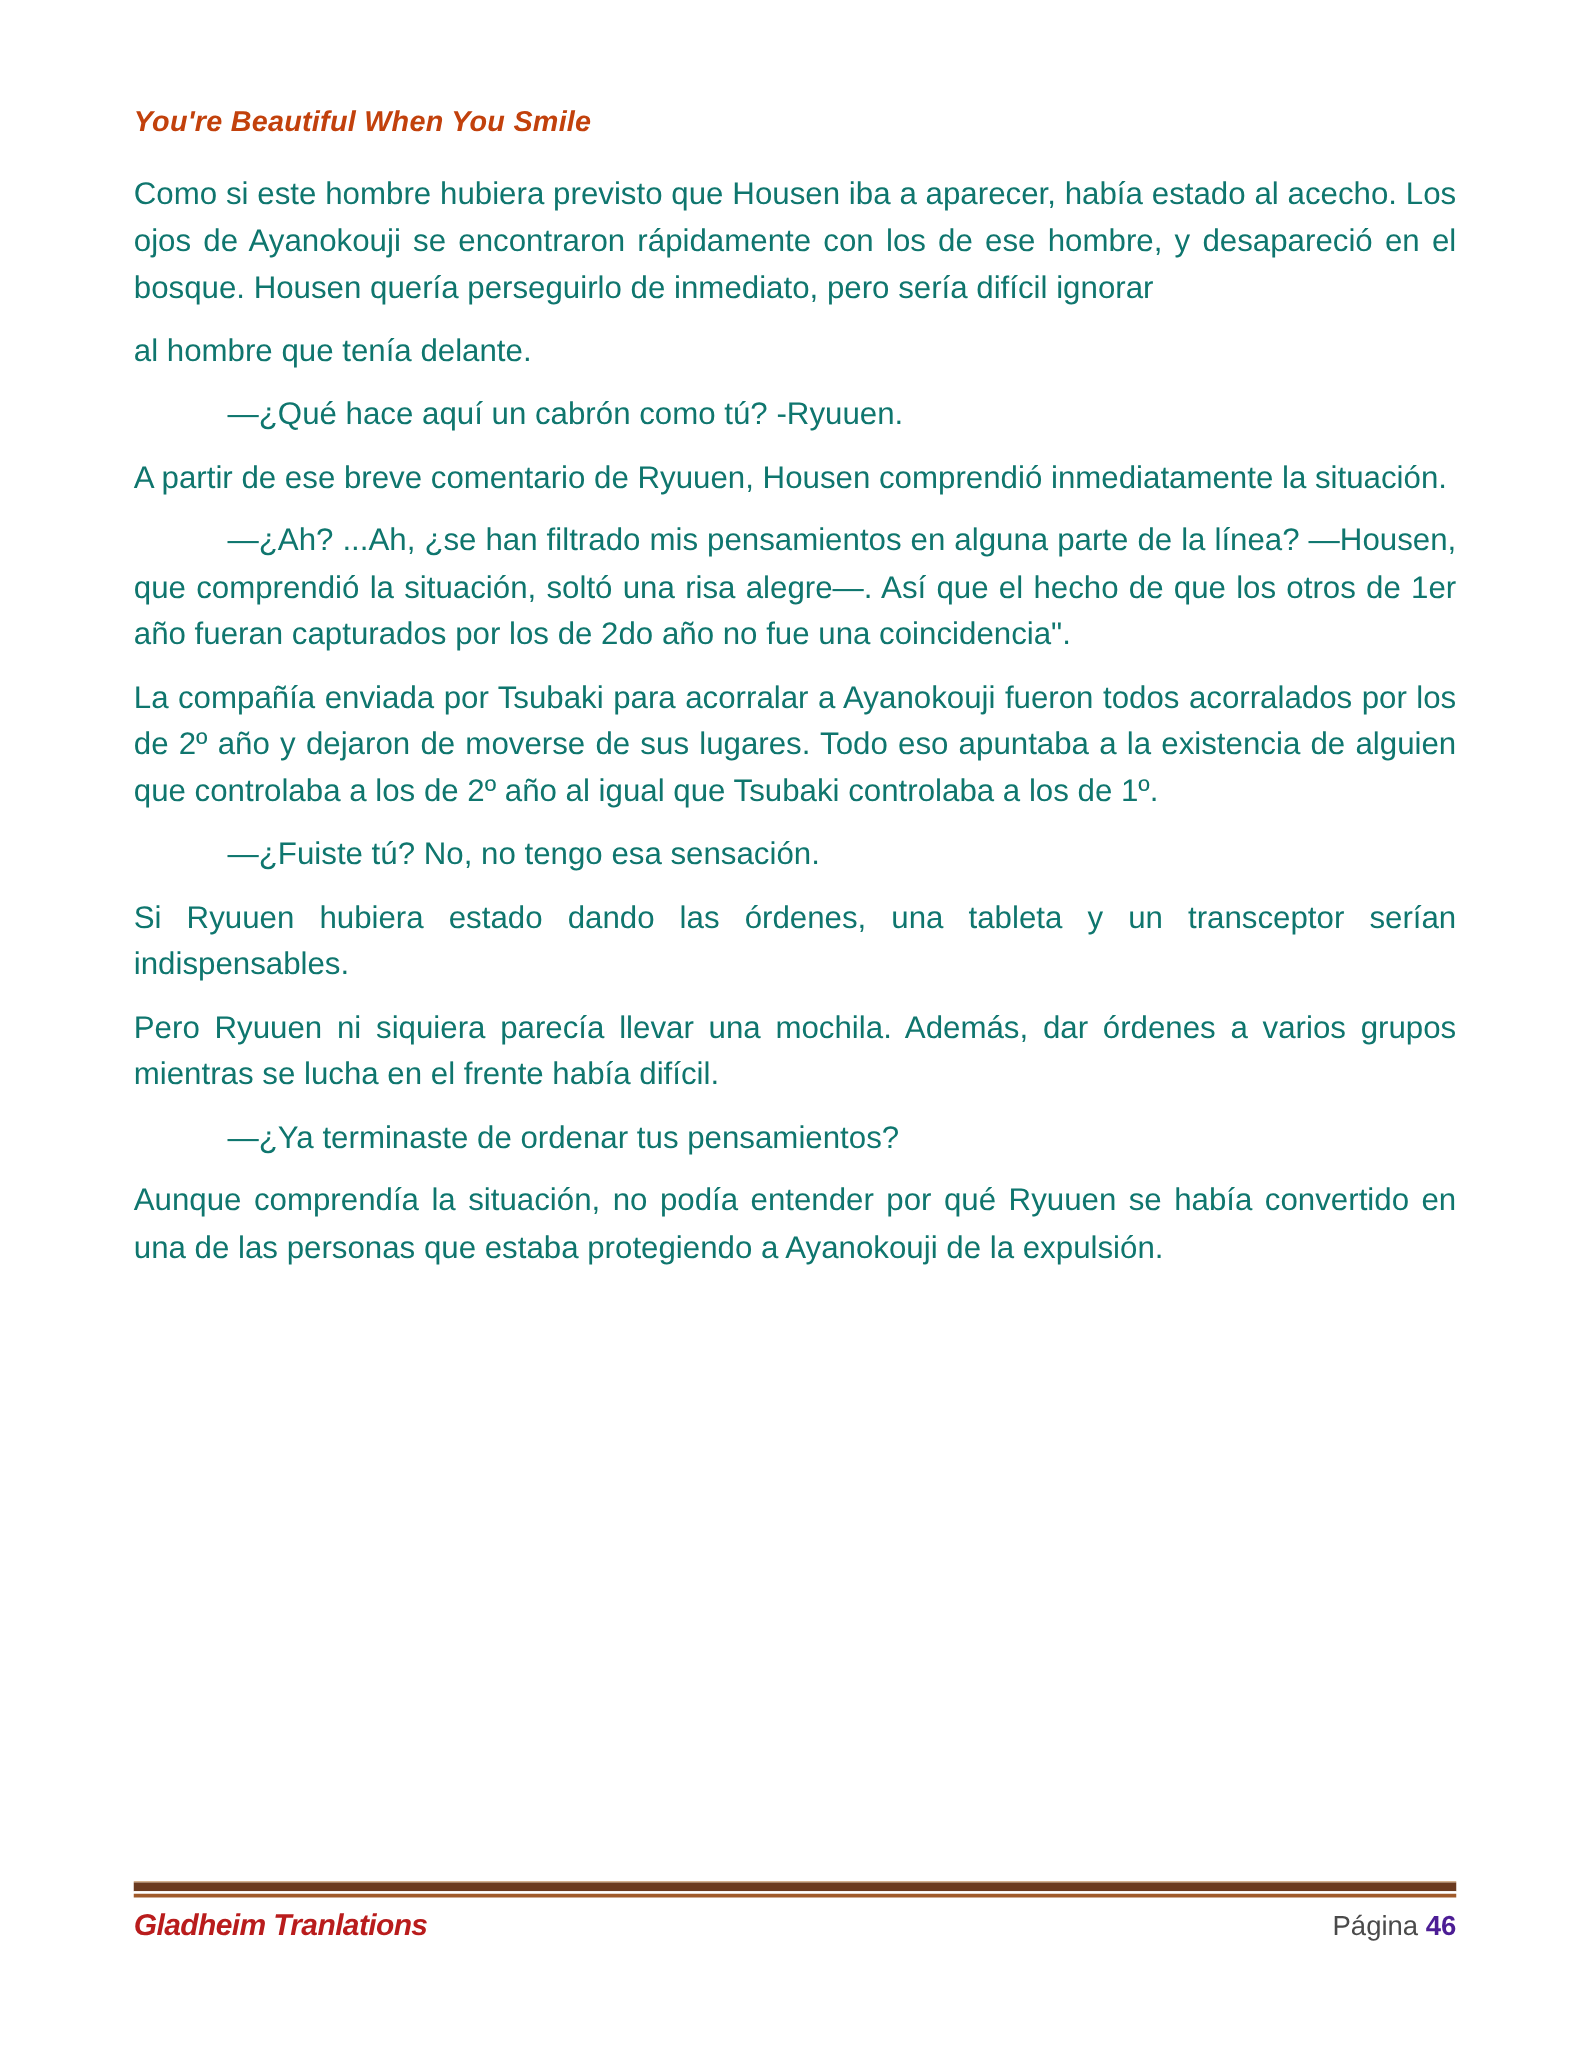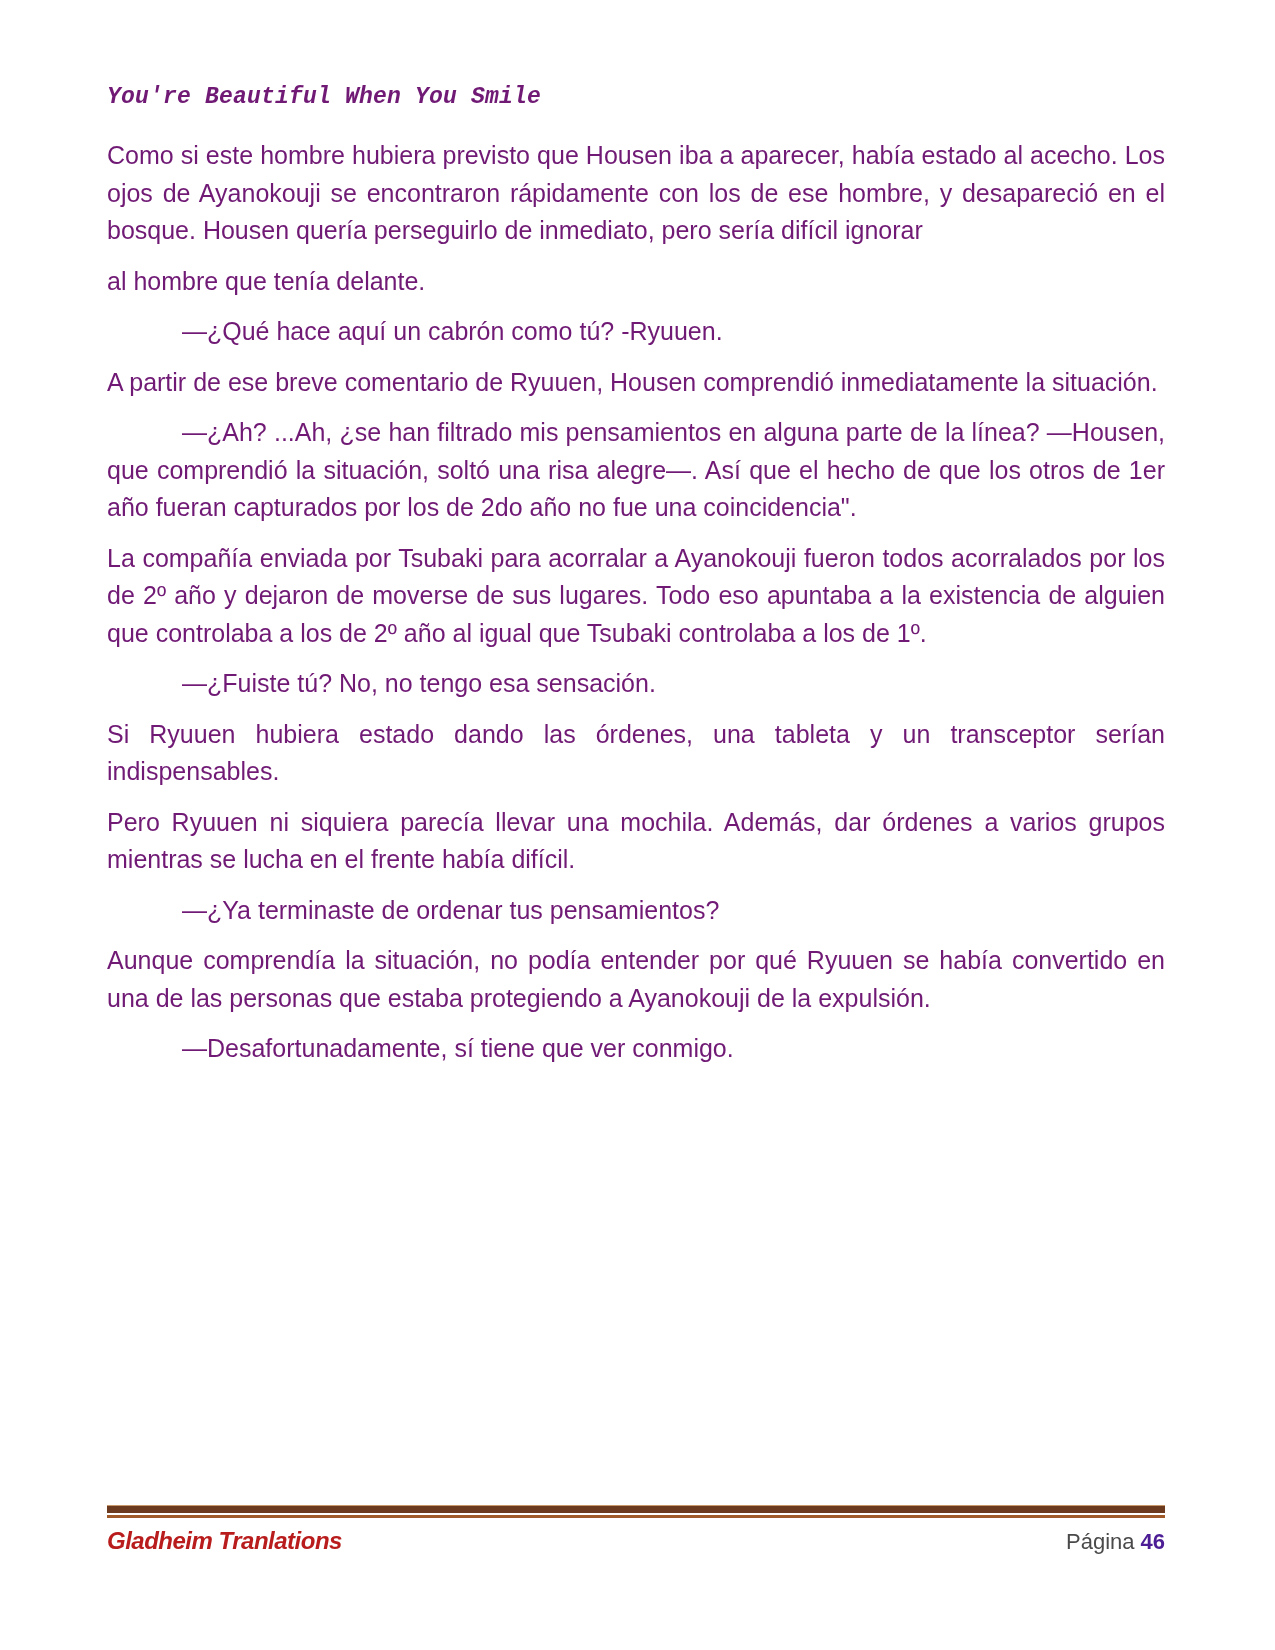--- a/index.html
+++ b/index.html
@@ -76,35 +76,34 @@
     color: #4c1d95;
     font-weight: 600;
     margin-left: 6px;
   }
 </style>
 </head>
 <body>
 
 <div class="page">
 
-  <div class="running-header" style="color: #701a75; font-family: Liberation Mono, monospace;">You're Beautiful When You Smile</div>
+  <div class="running-header" style="color: #c2410c;">You're Beautiful When You Smile</div>
 
-  <div class="content" style="color: #701a75;">
+  <div class="content" style="color: #0f766e;">
       <p>Como si este hombre hubiera previsto que Housen iba a aparecer, había estado al acecho. Los ojos de Ayanokouji se encontraron rápidamente con los de ese hombre, y desapareció en el bosque. Housen quería perseguirlo de inmediato, pero sería difícil ignorar</p>
       <p>al hombre que tenía delante.</p>
       <p class="indent">—¿Qué hace aquí un cabrón como tú? -Ryuuen.</p>
       <p>A partir de ese breve comentario de Ryuuen, Housen comprendió inmediatamente la situación.</p>
       <p class="indent">—¿Ah? ...Ah, ¿se han filtrado mis pensamientos en alguna parte de la línea? —Housen, que comprendió la situación, soltó una risa alegre—. Así que el hecho de que los otros de 1er año fueran capturados por los de 2do año no fue una coincidencia".</p>
       <p>La compañía enviada por Tsubaki para acorralar a Ayanokouji fueron todos acorralados por los de 2º año y dejaron de moverse de sus lugares. Todo eso apuntaba a la existencia de alguien que controlaba a los de 2º año al igual que Tsubaki controlaba a los de 1º.</p>
       <p class="indent">—¿Fuiste tú? No, no tengo esa sensación.</p>
       <p>Si Ryuuen hubiera estado dando las órdenes, una tableta y un transceptor serían indispensables.</p>
       <p>Pero Ryuuen ni siquiera parecía llevar una mochila. Además, dar órdenes a varios grupos mientras se lucha en el frente había difícil.</p>
       <p class="indent">—¿Ya terminaste de ordenar tus pensamientos?</p>
       <p>Aunque comprendía la situación, no podía entender por qué Ryuuen se había convertido en una de las personas que estaba protegiendo a Ayanokouji de la expulsión.</p>
-      <p class="indent">—Desafortunadamente, sí tiene que ver conmigo.</p>
     </div>
 
   <div class="footer-rule">
     <div class="rule-tan" style="background: rgb(200, 153, 107);"></div>
     <div class="rule-thick" style="background: rgb(107, 58, 31);"></div>
     <div class="rule-gap"></div>
     <div class="rule-thin" style="background: rgb(160, 90, 42);"></div>
   </div>
 
   <div class="page-footer">

